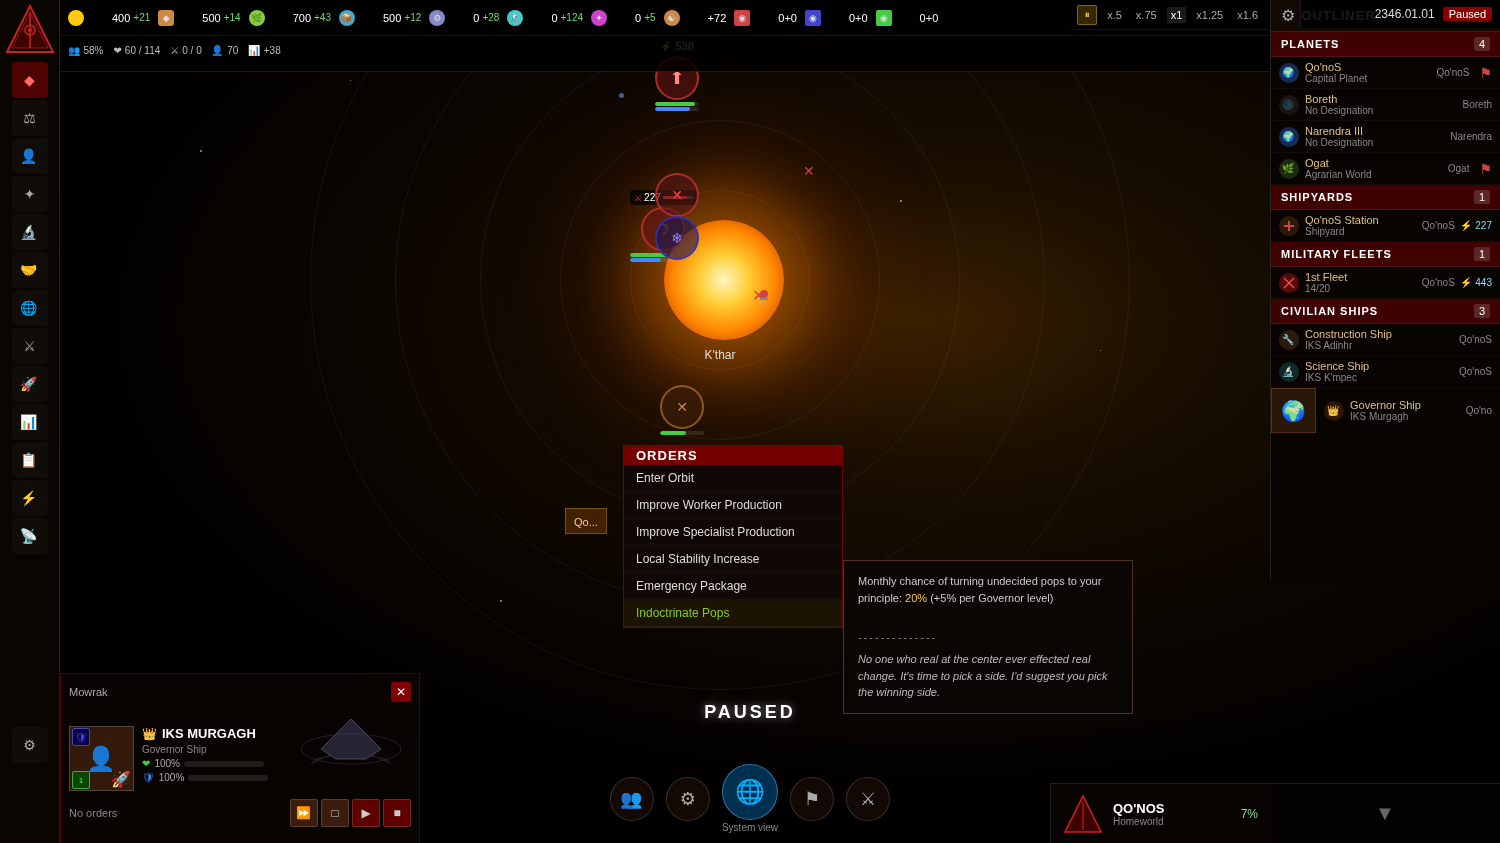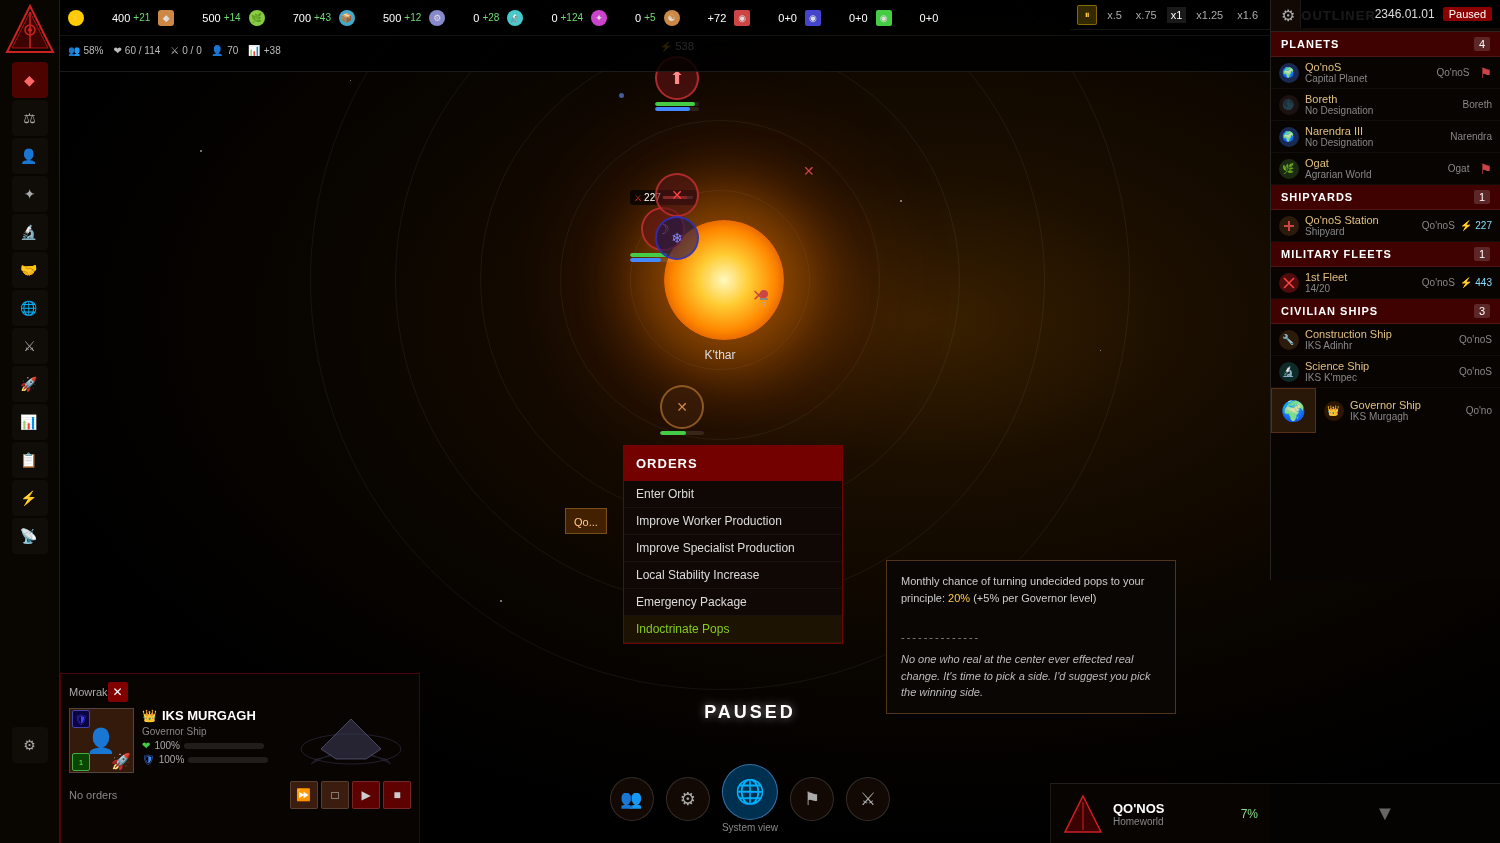--- a/index.html
+++ b/index.html
@@ -250,21 +250,21 @@
       position: absolute;
       left: 623px;
       top: 445px;
       width: 220px;
       background: rgba(15,8,4,0.97);
       border: 1px solid rgba(180,0,0,0.6);
       z-index: 300;
     }
     #orders-header {
       background: rgba(140,0,0,0.8);
-      padding: 10px 12px;
+      padding: 2px 12px;
       font-size: 13px;
       font-weight: bold;
       color: #fff;
       letter-spacing: 1px;
       text-transform: uppercase;
     }
     .order-item {
       padding: 6px 12px;
       font-size: 12px;
       color: #ddd;
@@ -272,21 +272,21 @@
       border-bottom: 1px solid rgba(255,255,255,0.04);
     }
     .order-item.active-order {
       color: #84cc16;
       background: rgba(255,200,0,0.06);
     }
 
     
     #tooltip {
       position: absolute;
-      left: 886px;
+      left: 843px;
       top: 560px;
       width: 290px;
       background: rgba(10,6,3,0.97);
       border: 1px solid rgba(150,100,50,0.5);
       padding: 12px 14px;
       z-index: 400;
       font-size: 11px;
       line-height: 1.5;
       color: #ccc;
     }
@@ -307,21 +307,22 @@
       height: 170px;
       background: rgba(8,4,2,0.97);
       border: 1px solid rgba(180,0,0,0.4);
       border-bottom: none;
       z-index: 200;
       padding: 8px;
     }
     #ship-panel-header {
       display: flex;
       align-items: center;
-      margin-bottom: 6px;
+      justify-content: space-between;
+      margin-bottom: 24px;
     }
     .ship-name-label {
       font-size: 11px;
       color: #aaa;
     }
     .close-btn {
       width: 20px;
       height: 20px;
       background: rgba(180,0,0,0.7);
       color: #fff;

